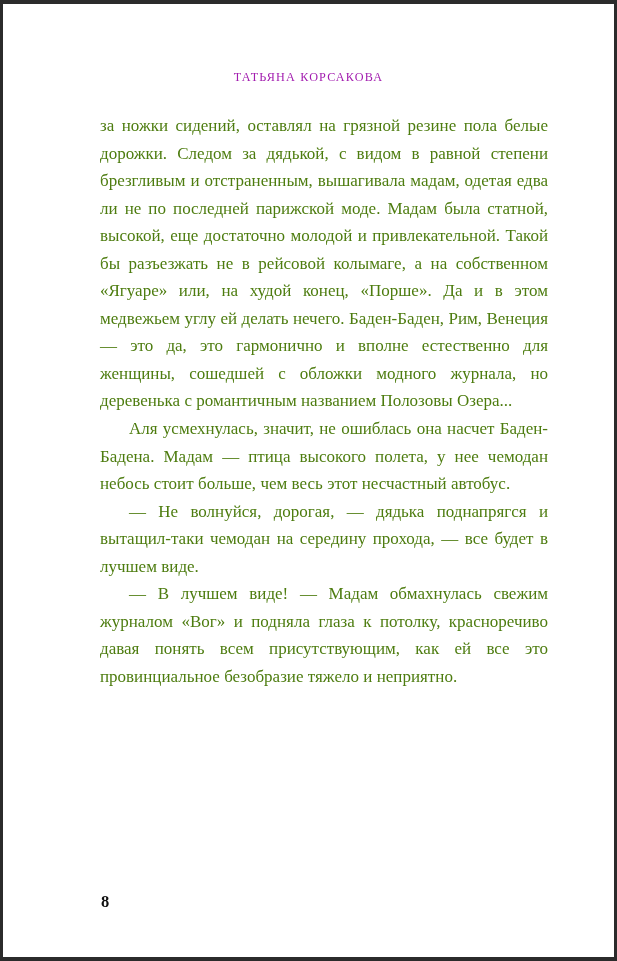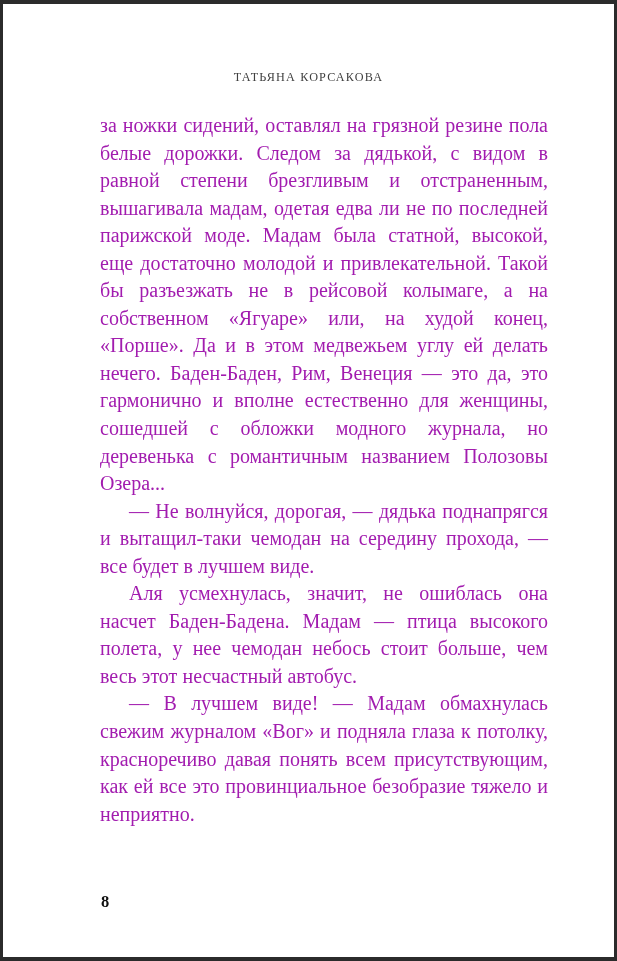--- a/index.html
+++ b/index.html
@@ -26,38 +26,38 @@
   }
 
   .running-head {
     position: absolute;
     left: 0;
     top: 66px;
     width: 611px;
     text-align: center;
     font-size: 12.2px;
     letter-spacing: 1.15px;
-    color: #404040;
+    color: #a21caf;
     font-variant: small-caps;
     text-transform: uppercase;
     font-family: "Liberation Serif", "DejaVu Serif", serif;
   }
 
   .textblock {
     position: absolute;
     left: 97px;
     top: 108px;
     width: 448px;
   }
 
   p.para {
     margin: 0;
-    font-size: 20px;
+    font-size: 17px;
     line-height: 27.55px;
-    color: #a21caf;
+    color: #4d7c0f;
     text-align: justify;
     text-justify: inter-word;
     text-indent: 29px;
     -webkit-hyphens: none;
     hyphens: none;
     word-spacing: 0.1px;
   }
 
   p.para.cont {
     text-indent: 0;
@@ -75,21 +75,21 @@
 </style>
 </head>
 <body>
 
 <div class="page">
 
   <div class="running-head">ТАТЬЯНА КОРСАКОВА</div>
 
   <div class="textblock">
     <p class="para cont">за ножки сидений, оставлял на грязной резине пола белые дорожки. Следом за дядькой, с видом в равной степени брезгливым и отстраненным, вышагивала мадам, одетая едва ли не по последней парижской моде. Мадам была статной, высокой, еще достаточно молодой и привлекательной. Такой бы разъезжать не в рейсовой колымаге, а на собственном «Ягуаре» или, на худой конец, «Порше». Да и в этом медвежьем углу ей делать нечего. Баден-Баден, Рим, Венеция — это да, это гармонично и вполне естественно для женщины, сошедшей с обложки модного журнала, но деревенька с романтичным названием Полозовы Озера...</p>
+    <p class="para">Аля усмехнулась, значит, не ошиблась она насчет Баден-Бадена. Мадам — птица высокого полета, у нее чемодан небось стоит больше, чем весь этот несчастный автобус.</p>
     <p class="para">— Не волнуйся, дорогая, — дядька поднапрягся и вытащил-таки чемодан на середину прохода, — все будет в лучшем виде.</p>
-    <p class="para">Аля усмехнулась, значит, не ошиблась она насчет Баден-Бадена. Мадам — птица высокого полета, у нее чемодан небось стоит больше, чем весь этот несчастный автобус.</p>
     <p class="para">— В лучшем виде! — Мадам обмахнулась свежим журналом «Вог» и подняла глаза к потолку, красноречиво давая понять всем присутствующим, как ей все это провинциальное безобразие тяжело и неприятно.</p>
 
   </div>
 
   <div class="folio">8</div>
 
 </div>
 
 </body></html>

